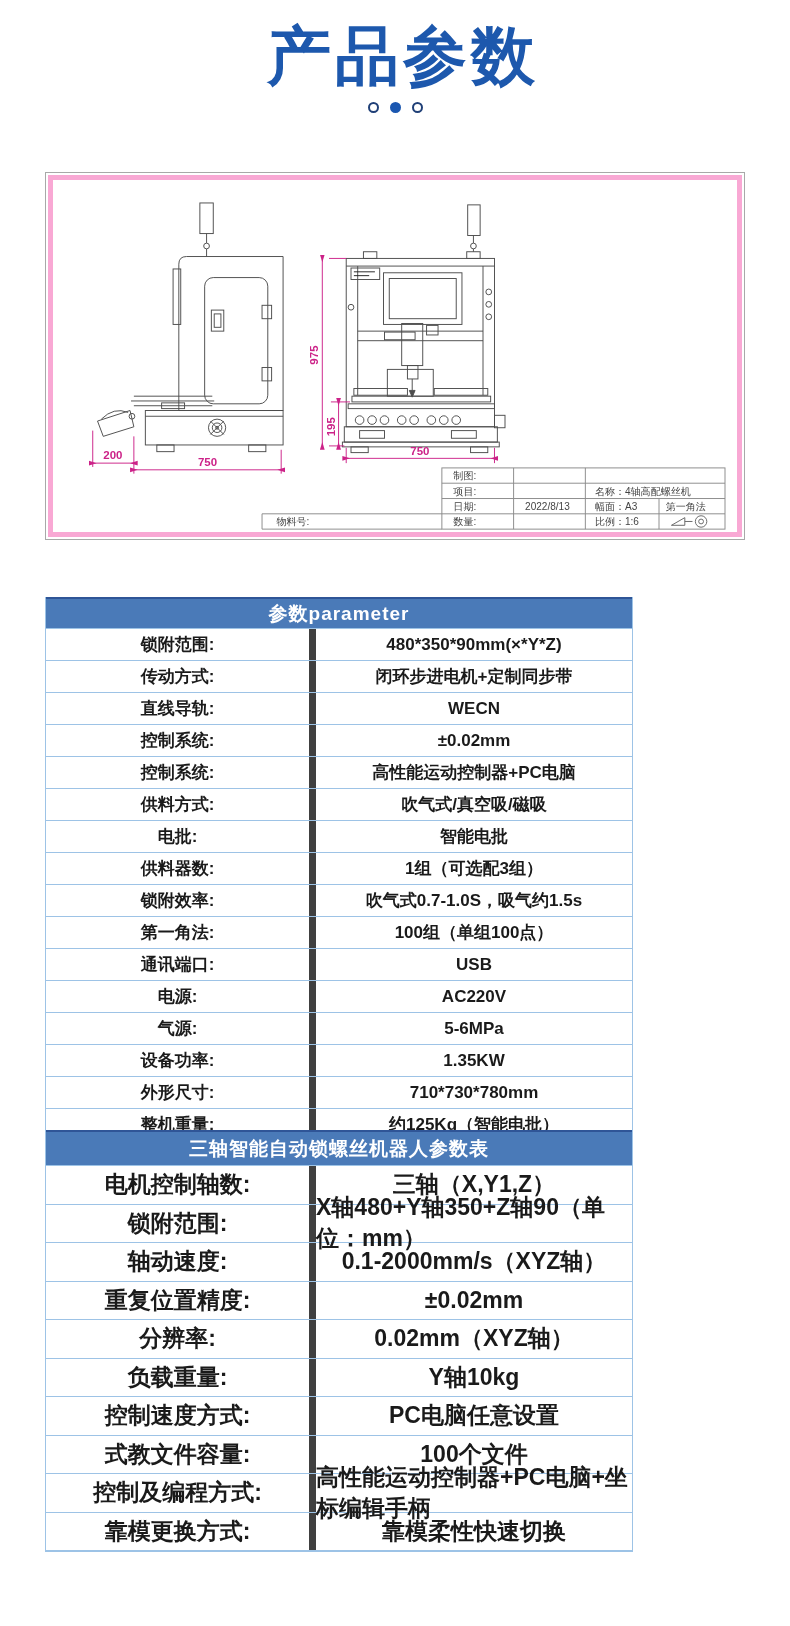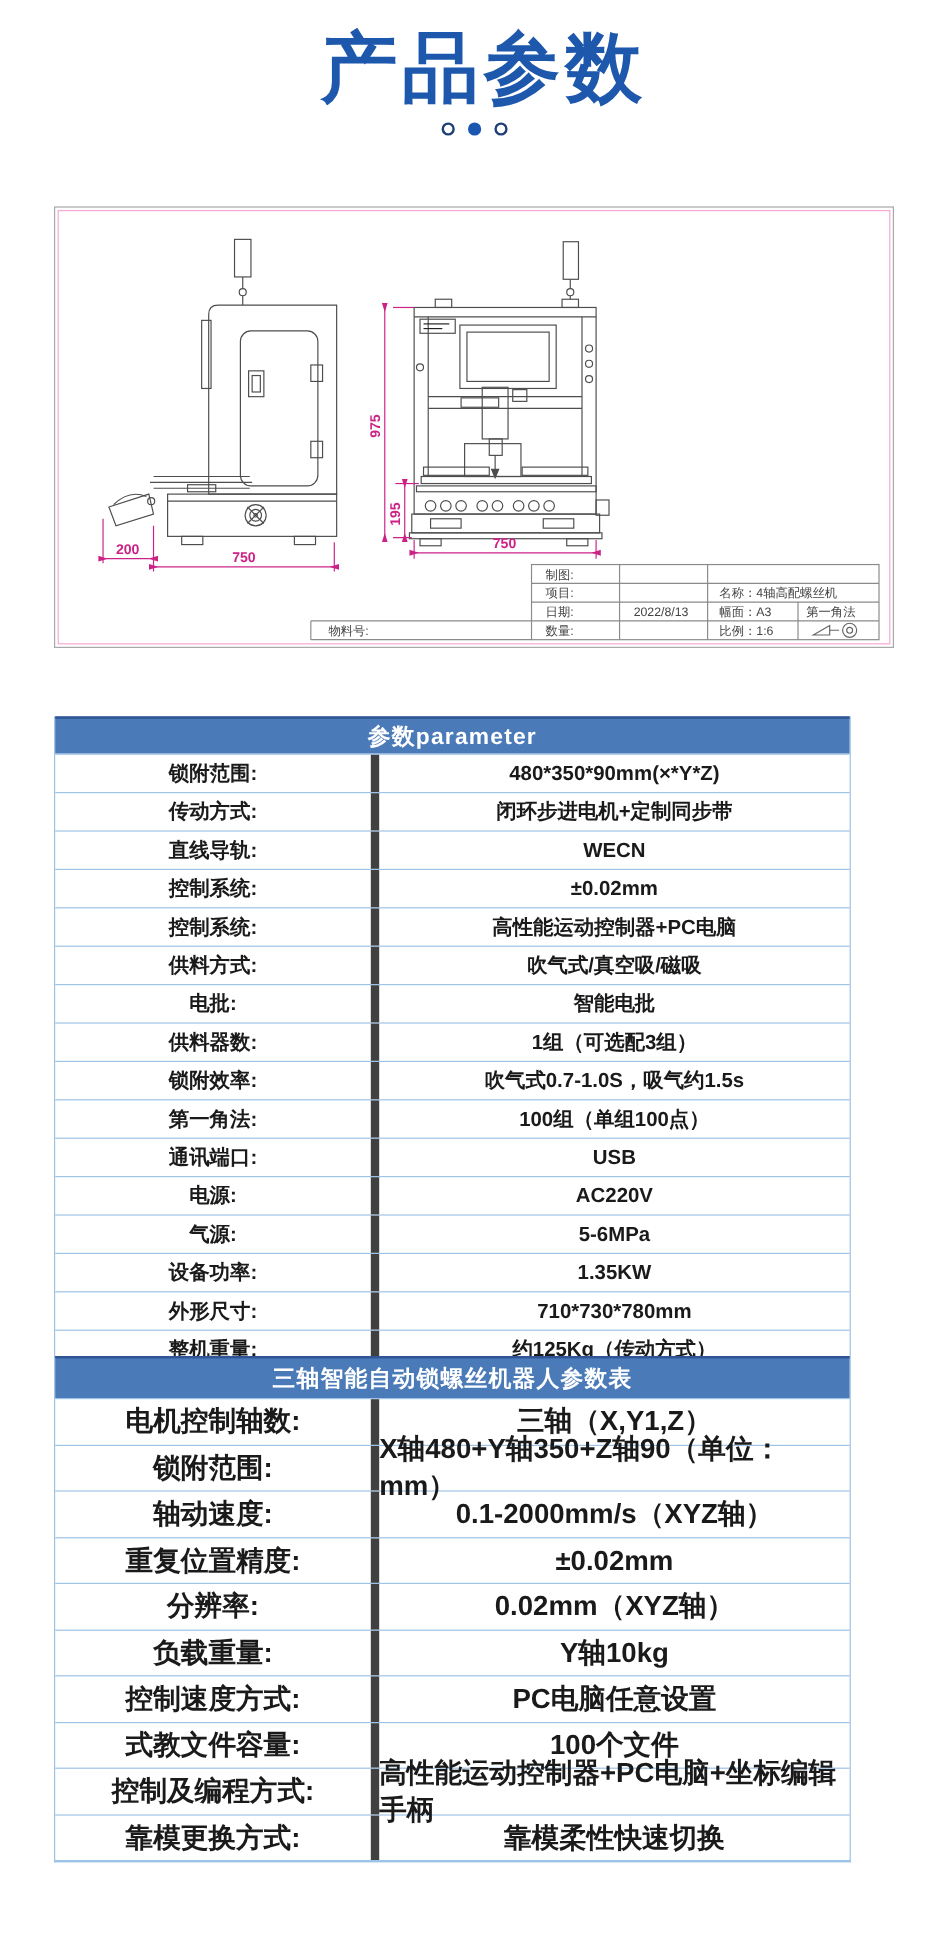--- a/index.html
+++ b/index.html
@@ -18,25 +18,25 @@
   .dot {
     width:11px; height:11px; border-radius:50%;
     border:2px solid #1f3f77; background:#ffffff; display:inline-block; cursor:pointer;
   }
   .dot.active { background:#1b57b0; border-color:#1b57b0; }
   
   .drawing-panel {
     position:absolute; left:45px; top:172px; width:700px; height:368px;
     border:1px solid #a8a8a8; background:#fff; padding:2px;
   }
-  .drawing-inner { width:100%; height:100%; border:1px solid #f9a8d4; }
+  .drawing-inner { width:100%; height:100%; border:5px solid #f9a8d4; }
   svg text { font-family:"Liberation Sans","DejaVu Sans",sans-serif; }
   
   .spec-table {
-    position:absolute; left:45px; width:664px; background:#fff;
+    position:absolute; left:45px; width:588px; background:#fff;
     border:1px solid #9dc3e6; border-top:none; border-bottom-width:2px;
   }
   .spec-table.t1 { top:597px; }
   .spec-table.t2 { top:1130px; }
   .spec-header {
     height:31px; display:flex; align-items:center; justify-content:center;
     background:#4a7ab8; border-top:2px solid #2f5597;
     color:#ffffff; font-size:19px; font-weight:700; letter-spacing:1px;
   }
   .t2 .spec-header { height:35px; }
@@ -267,21 +267,21 @@
     <div class="spec-row">
       <div class="spec-label">设备功率:</div>
       <div class="spec-value">1.35KW</div>
     </div>
     <div class="spec-row">
       <div class="spec-label">外形尺寸:</div>
       <div class="spec-value">710*730*780mm</div>
     </div>
     <div class="spec-row">
       <div class="spec-label">整机重量:</div>
-      <div class="spec-value">约125Kg（传动方式）</div>
+      <div class="spec-value">约125Kg（智能电批）</div>
     </div>
   </div>
 
 <div class="spec-table t2" id="table2">
   <div class="spec-header">三轴智能自动锁螺丝机器人参数表</div>
 <div class="spec-row">
       <div class="spec-label">电机控制轴数:</div>
       <div class="spec-value">三轴（X,Y1,Z）</div>
     </div>
     <div class="spec-row">

